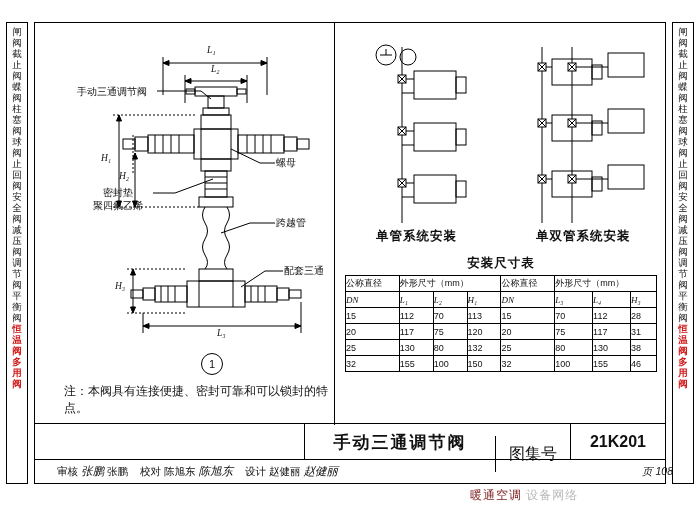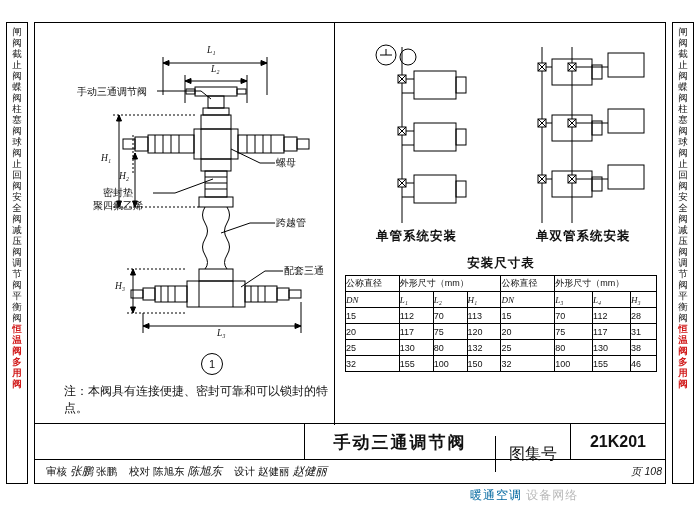--- a/index.html
+++ b/index.html
@@ -24,21 +24,21 @@
   #titleblock{position:absolute;left:0;bottom:0;width:100%;height:60px;border-top:1px solid #000;box-sizing:border-box;}
   #tb-main{position:absolute;left:0;top:0;width:100%;height:36px;border-bottom:1px solid #000;box-sizing:border-box;}
   #tb-title{position:absolute;left:270px;top:0;width:190px;height:36px;
             display:flex;align-items:center;justify-content:center;
             font-size:17px;font-weight:bold;letter-spacing:2px;}
   #tb-left-blank{position:absolute;left:0;top:0;width:270px;height:36px;border-right:1px solid #000;box-sizing:border-box;}
   #tb-numlabel{position:absolute;left:460px;top:12px;width:75px;height:36px;border-left:1px solid #000;
                display:flex;align-items:center;justify-content:center;font-size:16px;box-sizing:border-box;}
   #tb-num{position:absolute;left:535px;top:0;right:0;height:36px;border-left:1px solid #000;
           display:flex;align-items:center;justify-content:center;font-size:16px;font-weight:bold;box-sizing:border-box;}
-  #tb-sign{position:absolute;left:5px;bottom:0;width:100%;height:23px;display:flex;align-items:center;
+  #tb-sign{position:absolute;left:16px;bottom:0;width:100%;height:23px;display:flex;align-items:center;
            font-size:10.5px;}
   .sigcell{display:flex;align-items:center;gap:3px;padding:0 6px;white-space:nowrap;}
   .sigcell .hand{font-family:"Liberation Serif",serif;font-style:italic;font-size:11.5px;}
   #tb-page{margin-left:auto;padding-right:8px;font-size:10.5px;font-style:italic;}
 
   
   #leftpanel{position:absolute;left:0;top:0;width:300px;height:402px;border-right:1px solid #000;box-sizing:border-box;}
 
   
   .lbl{position:absolute;font-size:10px;white-space:nowrap;}
@@ -57,21 +57,21 @@
 
   
   #note{position:absolute;left:18px;bottom:8px;font-size:12px;margin-left:11px;}
 
   
   .circ{position:absolute;border:1px solid #000;border-radius:50%;
         display:flex;align-items:center;justify-content:center;font-size:11px;}
 
   
   #wm{position:absolute;left:470px;bottom:2px;font-size:12px;color:#b9b9b9;letter-spacing:1px;}
-  #wm .g{color:#0369a1;margin-top:32px;}
+  #wm .g{color:#7f1d1d;margin-top:32px;}
 
   svg{position:absolute;left:0;top:0;overflow:visible;}
 </style>
 </head>
 <body>
 
 <div id="page">
 
   <div class="rail" id="rail-left">
       <span>闸</span>

